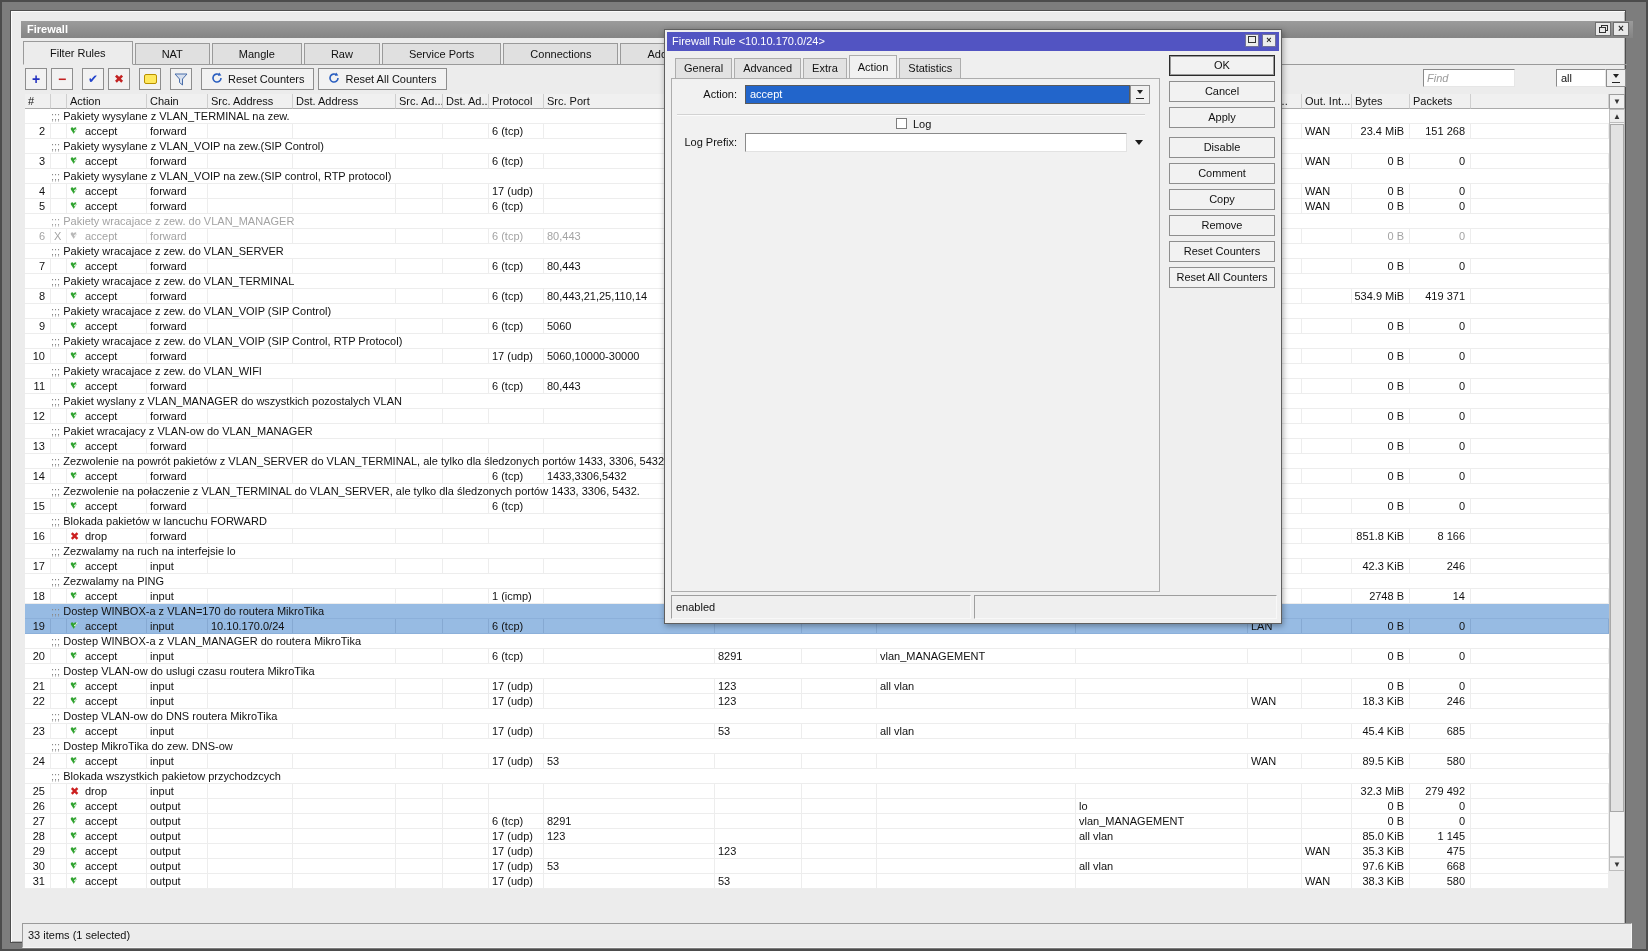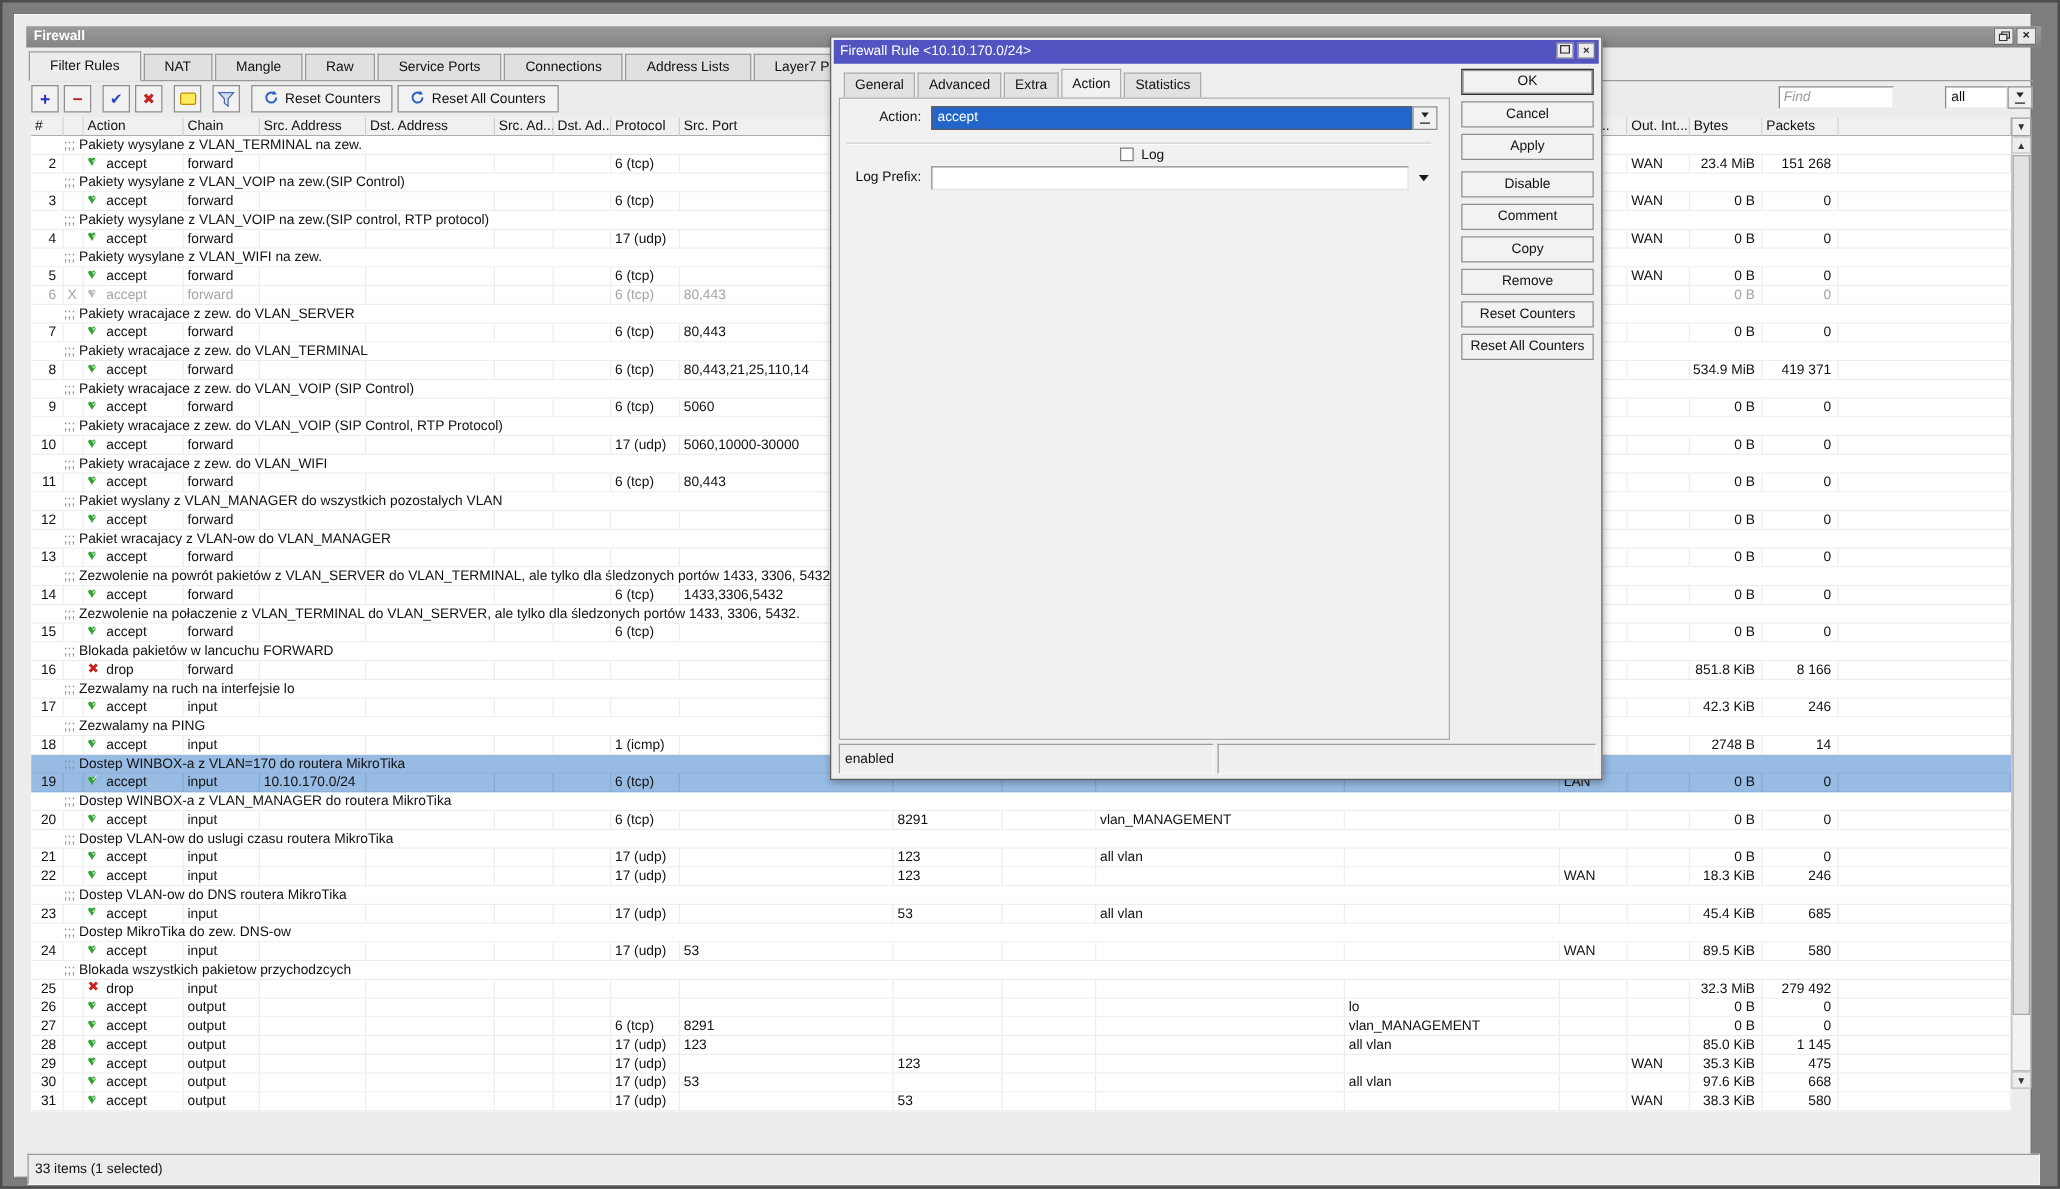--- a/index.html
+++ b/index.html
@@ -5,21 +5,21 @@
   html,body{margin:0;padding:0;background:#6e6e6e;}
   *{box-sizing:border-box;font-family:"Liberation Sans","DejaVu Sans",sans-serif;}
   .canvas{position:relative;width:1648px;height:951px;background:var(--mdi-background,#7d7d7d);overflow:hidden;border:2px solid #4c4c4c;}
   
   .window{position:absolute;left:8px;top:8px;width:1616px;height:933px;background:#ececec;border:1px solid #4e4e4e;box-shadow:inset 1px 1px 0 #fbfbfb,inset -1px -1px 0 #b5b5b5;}
   .titlebar{position:absolute;left:10px;top:10px;width:1612px;height:17px;background:linear-gradient(180deg,#9b9b9b,#848484);color:#fff;font-size:11px;font-weight:bold;line-height:17px;padding-left:6px;}
   .cap-btn{position:absolute;top:11px;width:16px;height:14px;background:#e9e9e9;border:1px solid #6f6f6f;font-size:10px;line-height:12px;text-align:center;color:#222;}
   .cap-btn svg{display:block;margin:2px auto 0;}
   
   .tabstrip{position:absolute;left:12px;top:30px;width:1604px;height:24px;border-bottom:1px solid #9a9a9a;display:flex;align-items:flex-end;}
-  .tab{height:21px;line-height:20px;font-size:11px;padding:0 16px;background:#e0e0e0;border:1px solid #9a9a9a;border-bottom:none;margin-right:2px;color:#111;}
+  .tab{height:21px;line-height:20px;font-size:11px;padding:0 26px;background:#e0e0e0;border:1px solid #9a9a9a;border-bottom:none;margin-right:2px;color:#111;}
   .tab.active{height:24px;line-height:23px;background:#ececec;margin-bottom:-1px;border-bottom:1px solid #ececec;}
   
   .toolbar{position:absolute;left:14px;top:57px;height:22px;display:flex;align-items:center;}
   .tbtn{height:22px;min-width:22px;background:#f2f2f2;border:1px solid #8e8e8e;display:flex;align-items:center;justify-content:center;margin-right:4px;font-size:14px;font-weight:bold;}
   .tbtn.gap{margin-left:5px;}
   .tbtn.lbl{padding:0 9px;font-size:11px;font-weight:normal;color:#111;}
   .tbtn .ric{margin-right:5px;display:inline-block;}
   .ic-plus{color:#2230c0;} .ic-minus{color:#c32222;} .ic-check{color:#2244cc;font-size:12px;} .ic-cross{color:#c32222;font-size:12px;}
   .ic-note{width:13px;height:10px;background:#ffe95e;border:1px solid #b89000;border-radius:2px;}
   
@@ -235,21 +235,20 @@
           <div class="cell" style="width: 87px;"></div>
           <div class="cell" style="width: 75px;"></div>
           <div class="cell" style="width: 199px;"></div>
           <div class="cell" style="width: 172px;"></div>
           <div class="cell" style="width: 54px;"></div>
           <div class="cell" style="width: 50px;">WAN</div>
           <div class="cell al-right" style="width: 58px;">0 B</div>
           <div class="cell al-right" style="width: 61px;">0</div>
           <div class="cell" style="width: 138px;"></div>
         </div>
-        <div class="trow crow"><span class="cmark">;;; </span><span>Pakiety wysylane z VLAN_WIFI na zew.</span></div>
         <div class="trow">
           <div class="cell al-right" style="width: 26px;">5</div>
           <div class="cell" style="width: 16px;"></div>
           <div class="cell" style="width: 80px;"><span class="ic ic-accept"></span>accept</div>
           <div class="cell" style="width: 61px;">forward</div>
           <div class="cell" style="width: 85px;"></div>
           <div class="cell" style="width: 103px;"></div>
           <div class="cell" style="width: 47px;"></div>
           <div class="cell" style="width: 46px;"></div>
           <div class="cell" style="width: 55px;">6 (tcp)</div>
@@ -257,20 +256,21 @@
           <div class="cell" style="width: 87px;"></div>
           <div class="cell" style="width: 75px;"></div>
           <div class="cell" style="width: 199px;"></div>
           <div class="cell" style="width: 172px;"></div>
           <div class="cell" style="width: 54px;"></div>
           <div class="cell" style="width: 50px;">WAN</div>
           <div class="cell al-right" style="width: 58px;">0 B</div>
           <div class="cell al-right" style="width: 61px;">0</div>
           <div class="cell" style="width: 138px;"></div>
         </div>
+        <div class="trow dis crow"><span class="cmark">;;; </span><span>Pakiety wracajace z zew. do VLAN_MANAGER</span></div>
         <div class="trow dis">
           <div class="cell al-right" style="width: 26px;">6</div>
           <div class="cell" style="width: 16px;">X</div>
           <div class="cell" style="width: 80px;"><span class="ic ic-accept"></span>accept</div>
           <div class="cell" style="width: 61px;">forward</div>
           <div class="cell" style="width: 85px;"></div>
           <div class="cell" style="width: 103px;"></div>
           <div class="cell" style="width: 47px;"></div>
           <div class="cell" style="width: 46px;"></div>
           <div class="cell" style="width: 55px;">6 (tcp)</div>

